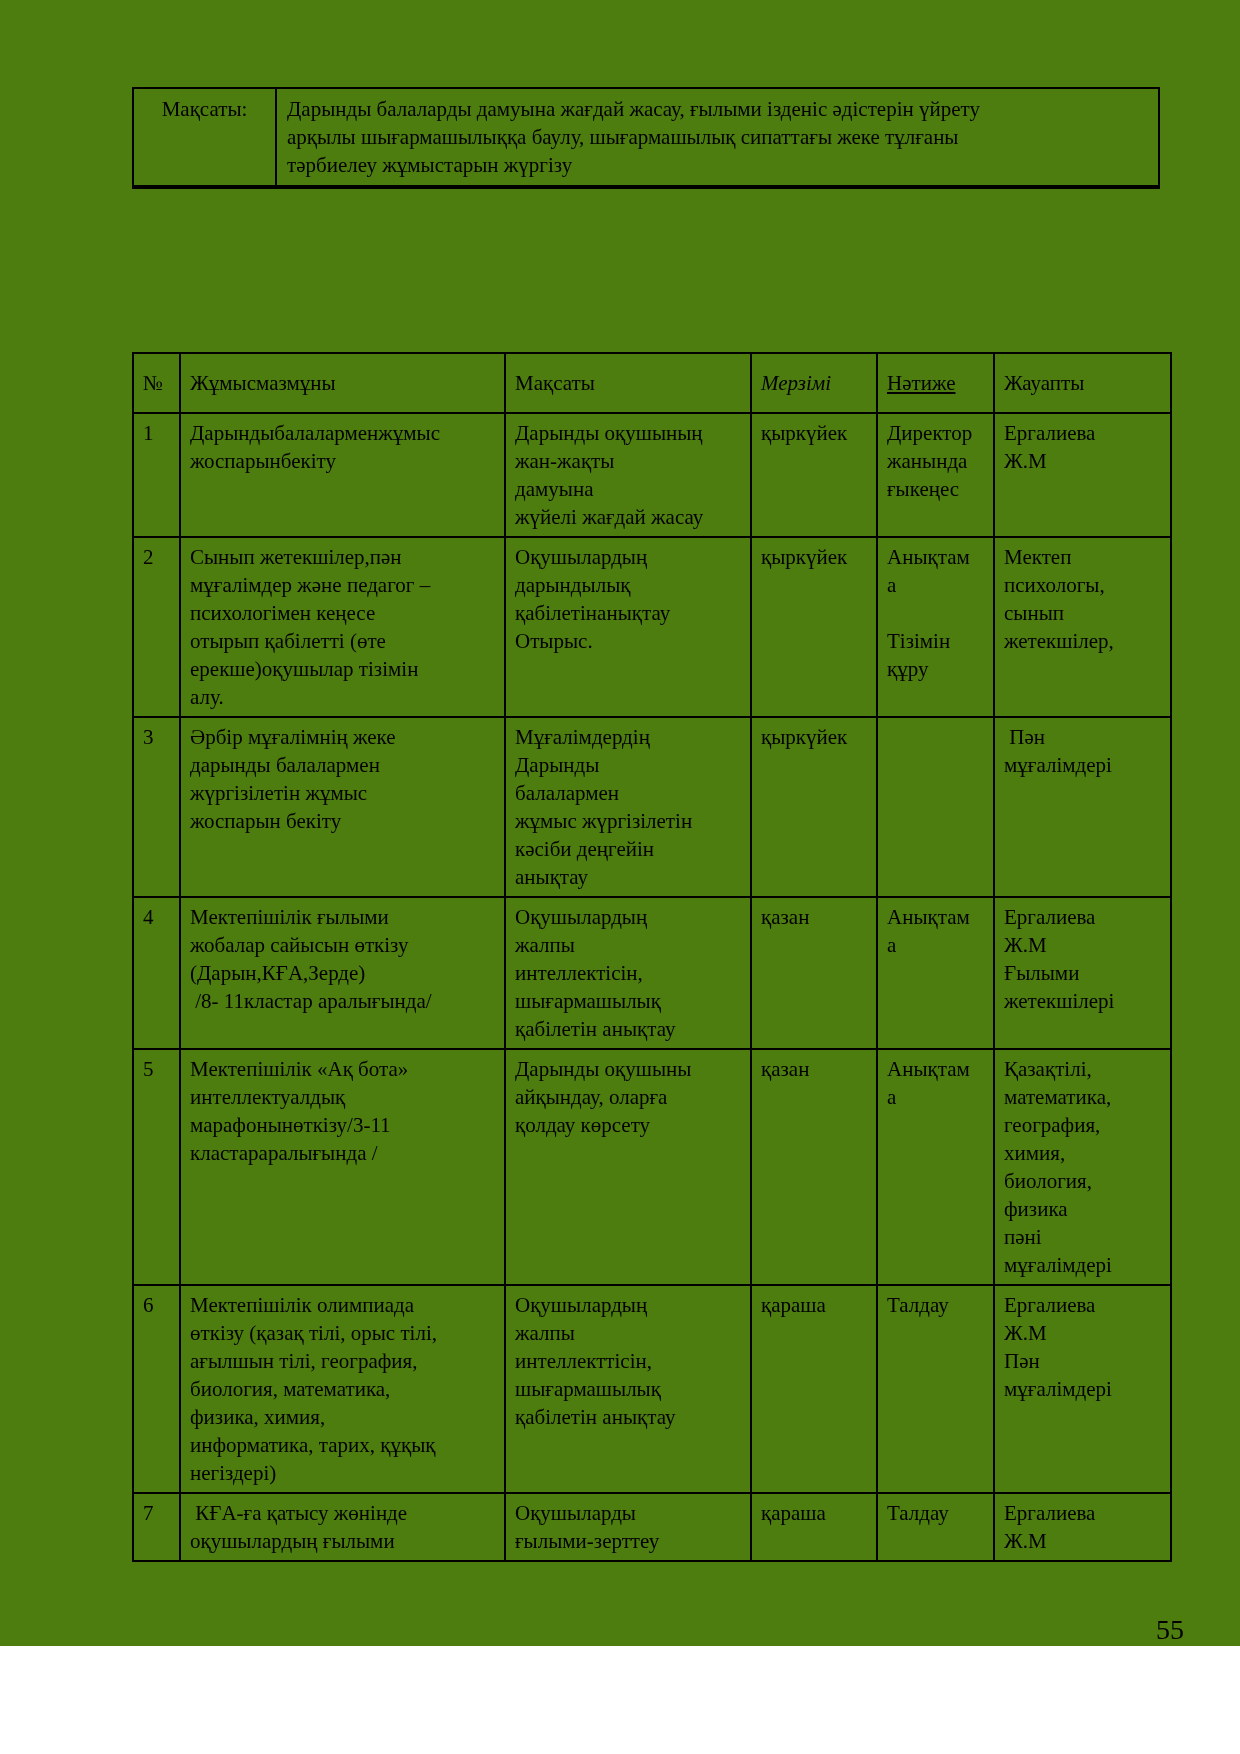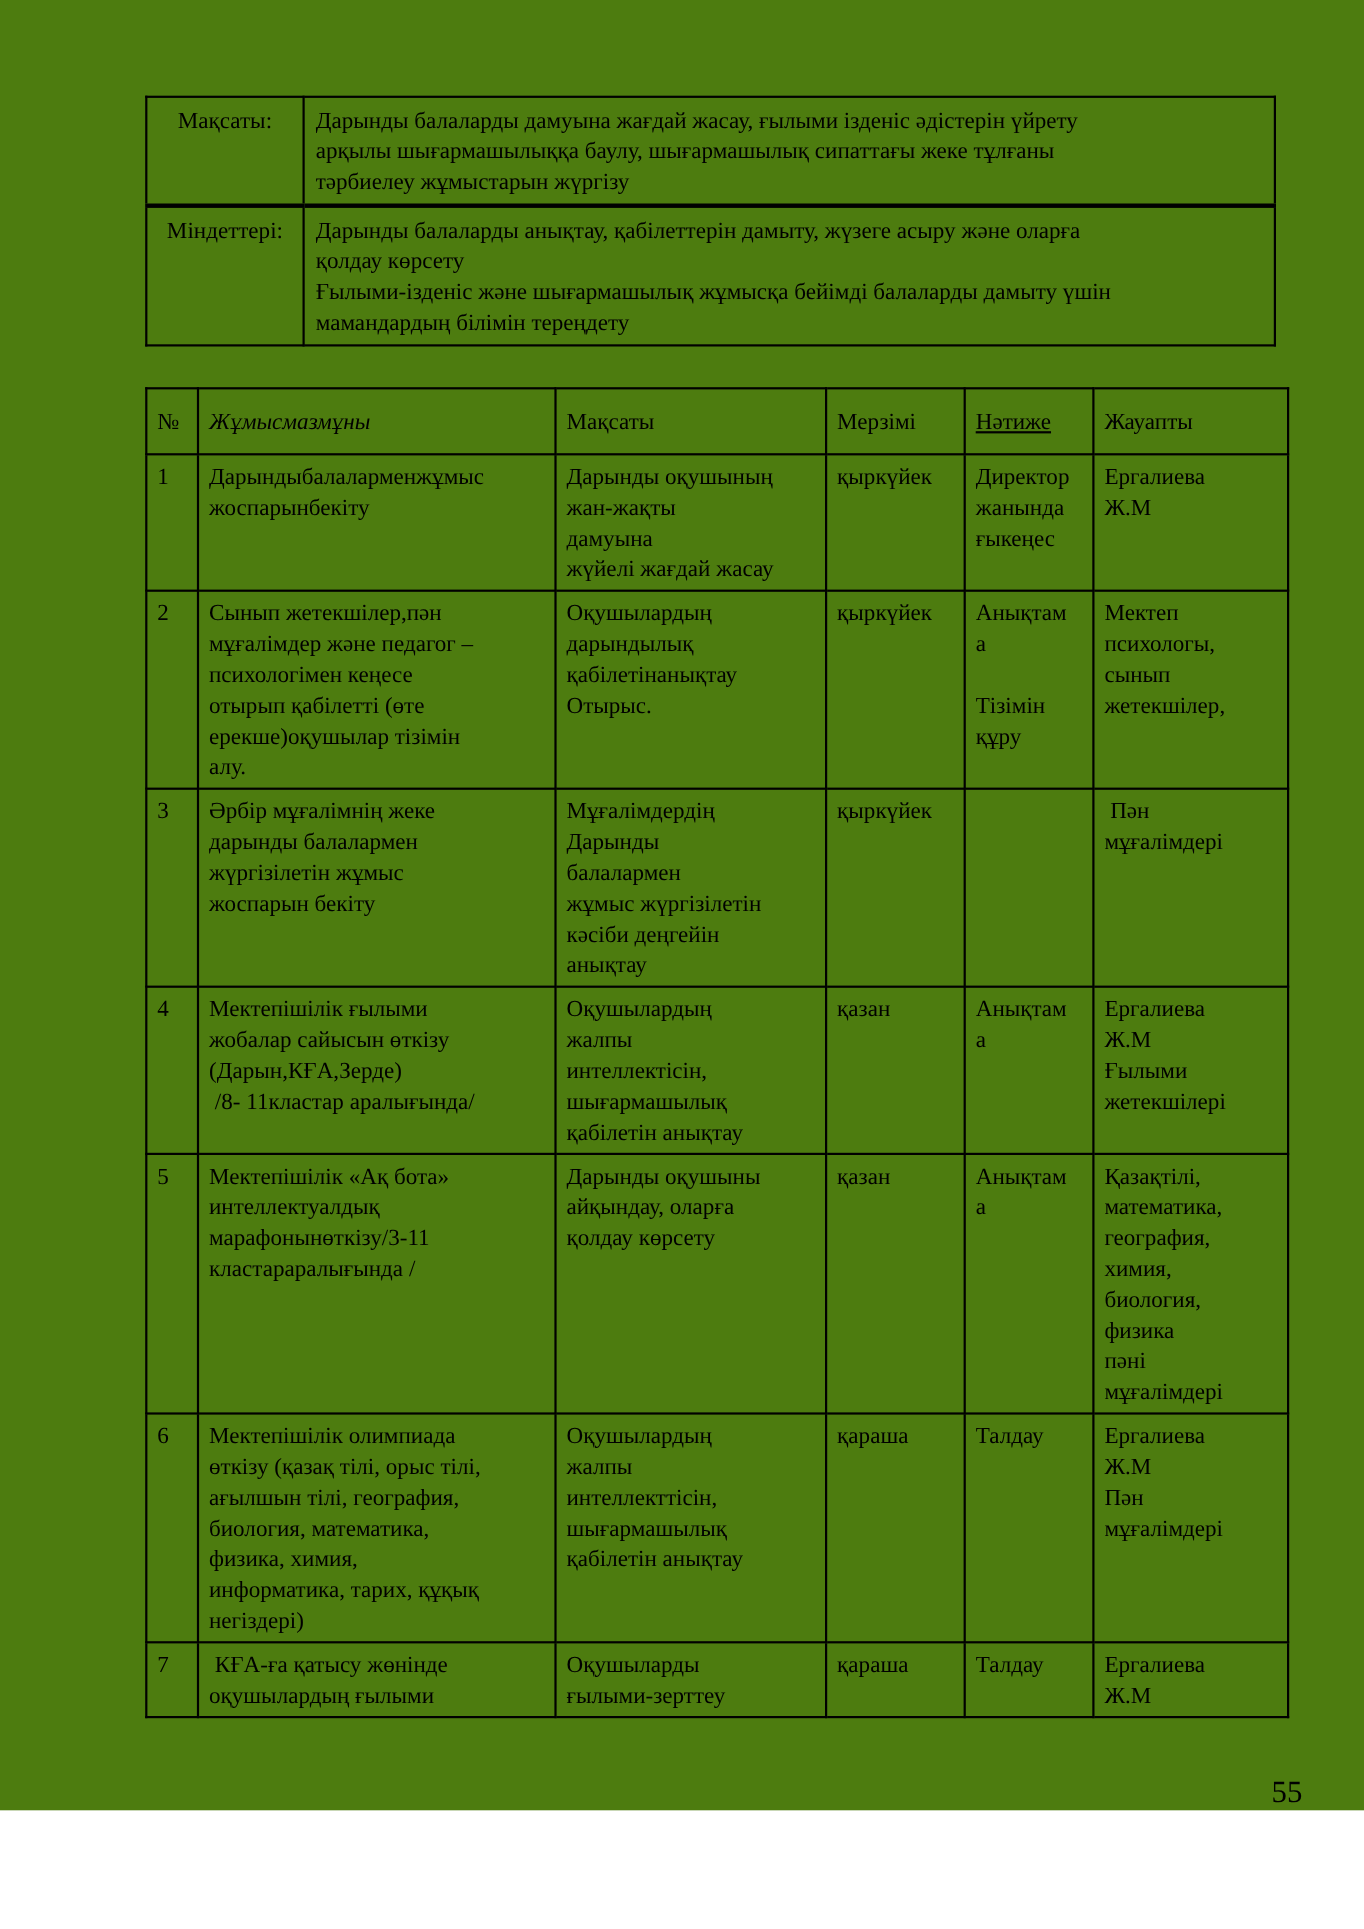--- a/index.html
+++ b/index.html
@@ -63,23 +63,23 @@
   .plan-table th {
     vertical-align: middle;
     height: 48px;
     white-space: nowrap;
     overflow: hidden;
   }
   .plan-table td {
     vertical-align: top;
   }
   .col-num   { width: 27px; }
-  .col-work  { width: 305px; font-style: italic; }
+  .col-work  { width: 305px; }
   .col-goal  { width: 226px; }
-  .col-term  { width: 106px; }
+  .col-term  { width: 106px; font-style: italic; }
   .col-res   { width: 97px; text-decoration: underline; }
   .col-resp  { width: 157px; font-family: Liberation Serif, serif; }
   .page-number {
     position: absolute;
     top: 1617px;
     right: 56px;
     font-size: 28px;
     line-height: 26px;
   }
 </style>
@@ -88,27 +88,20 @@
 
 <div class="page">
 
   <table class="meta-table">
     <tbody>
       <tr class="thick-bottom">
         <td class="meta-label">Мақсаты:</td>
         <td>Дарынды балаларды дамуына жағдай жасау, ғылыми ізденіс әдістерін үйрету
 арқылы шығармашылыққа баулу, шығармашылық сипаттағы жеке тұлғаны
 тәрбиелеу жұмыстарын жүргізу</td>
-      </tr>
-      <tr>
-        <td class="meta-label">Міндеттері:</td>
-        <td>Дарынды балаларды анықтау, қабілеттерін дамыту, жүзеге асыру және оларға
-қолдау көрсету
-Ғылыми-ізденіс және шығармашылық жұмысқа бейімді балаларды дамыту үшін
-мамандардың білімін тереңдету</td>
       </tr>
     </tbody>
   </table>
 
   <table class="plan-table">
     <thead>
       <tr>
         <th class="col-num">№</th>
         <th class="col-work">Жұмысмазмұны</th>
         <th class="col-goal">Мақсаты</th>

